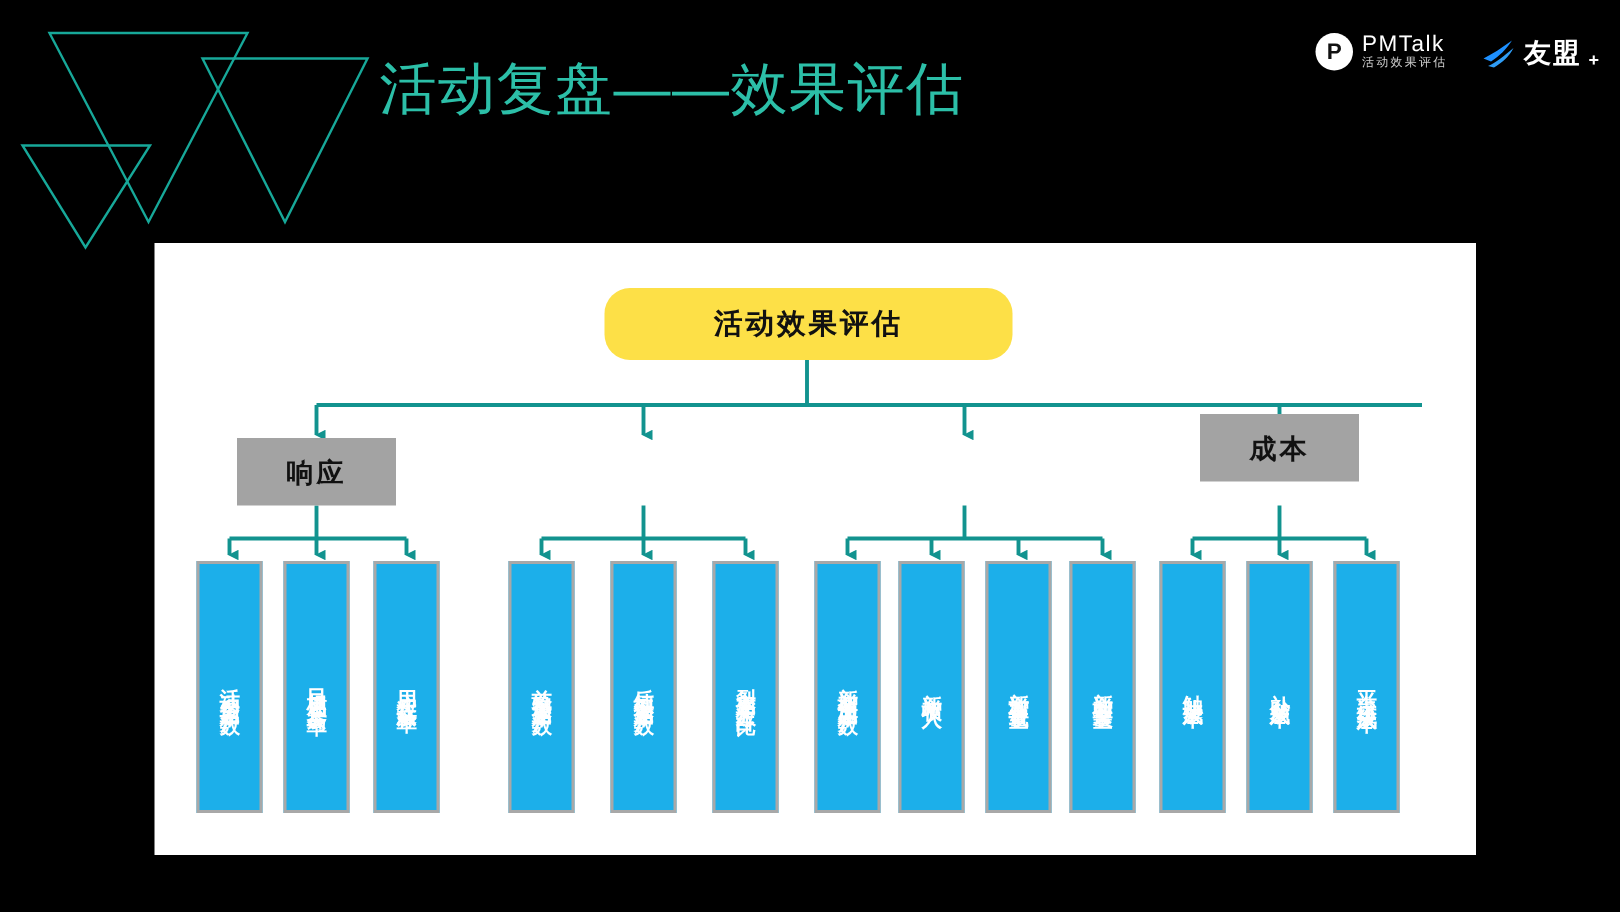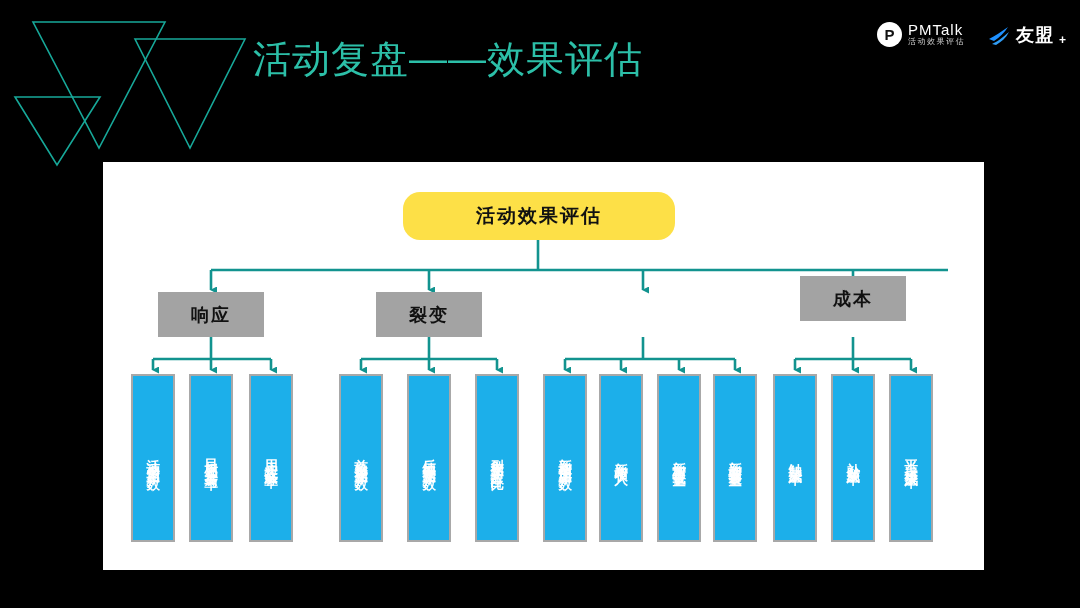--- a/index.html
+++ b/index.html
@@ -129,21 +129,20 @@
       <path d="M692,197 L808,197"></path>
       <path d="M692,197 L692,208" marker-end="url(#ar)"></path>
       <path d="M750,197 L750,208" marker-end="url(#ar)"></path>
       <path d="M808,197 L808,208" marker-end="url(#ar)"></path>
     </g>
   </svg>
 
   <div class="node node-root" style="left:300px;top:30px;width:272px;height:48px;">活动效果评估</div>
 
   <div class="node node-cat" style="left:55px;top:130px;width:106px;height:45px;">响应</div>
-  <div class="node node-cat" style="left:273px;top:130px;width:106px;height:45px;">裂变</div>
   <div class="node node-cat" style="left:697px;top:114px;width:106px;height:45px;text-align:center;">成本</div>
 
   <div class="node node-leaf" style="left:28px;top:212px;width:44px;height:168px;">活动参与用户数</div>
   <div class="node node-leaf" style="left:86px;top:212px;width:44px;height:168px;">目标用户参与率</div>
   <div class="node node-leaf" style="left:146px;top:212px;width:44px;height:168px;">用户数达标率</div>
 
   <div class="node node-leaf" style="left:236px;top:212px;width:44px;height:168px;">首轮裂变用户数</div>
   <div class="node node-leaf" style="left:304px;top:212px;width:44px;height:168px;">后续裂变用户数</div>
   <div class="node node-leaf" style="left:372px;top:212px;width:44px;height:168px;">裂变用户数占比</div>
 

